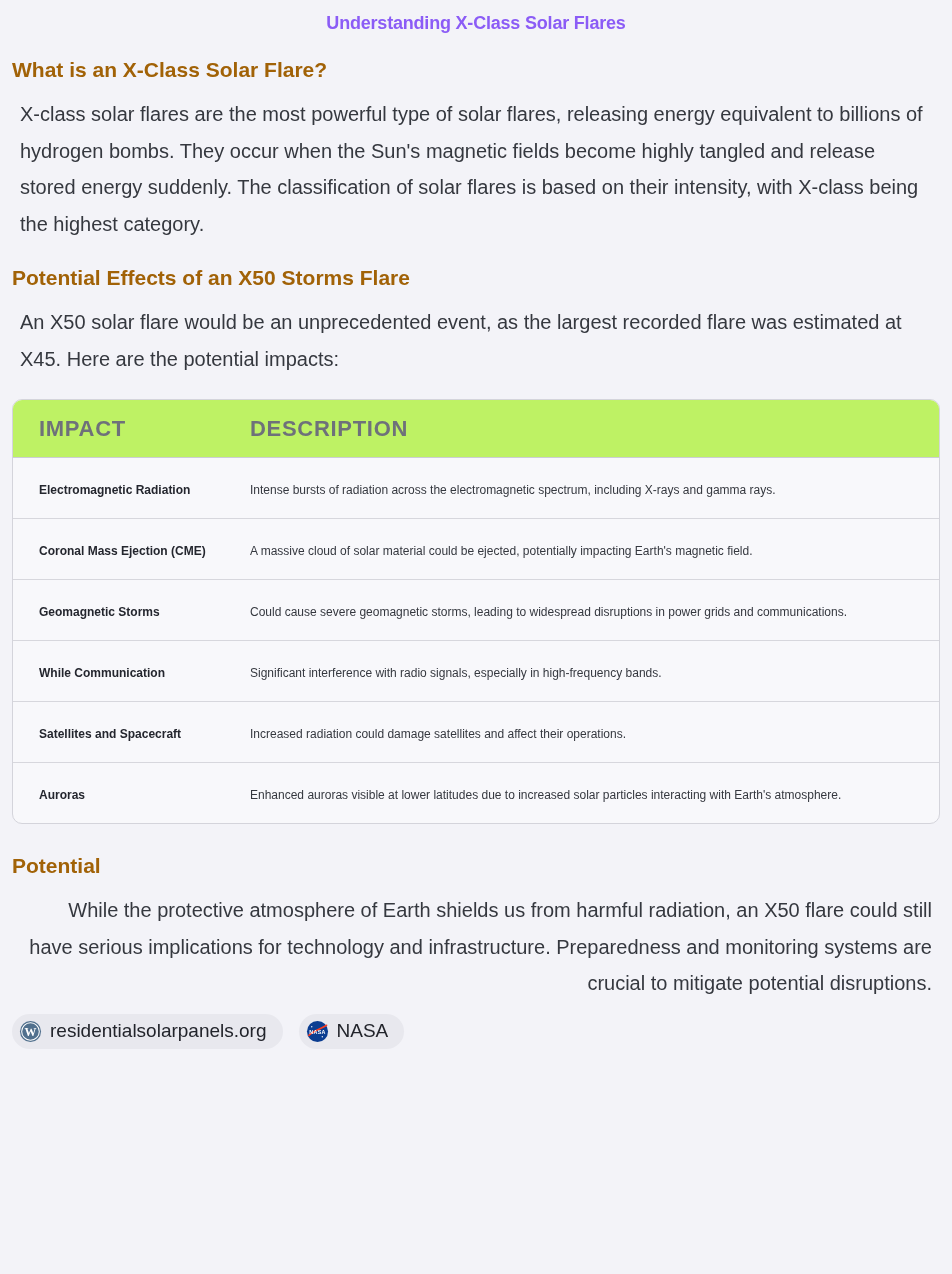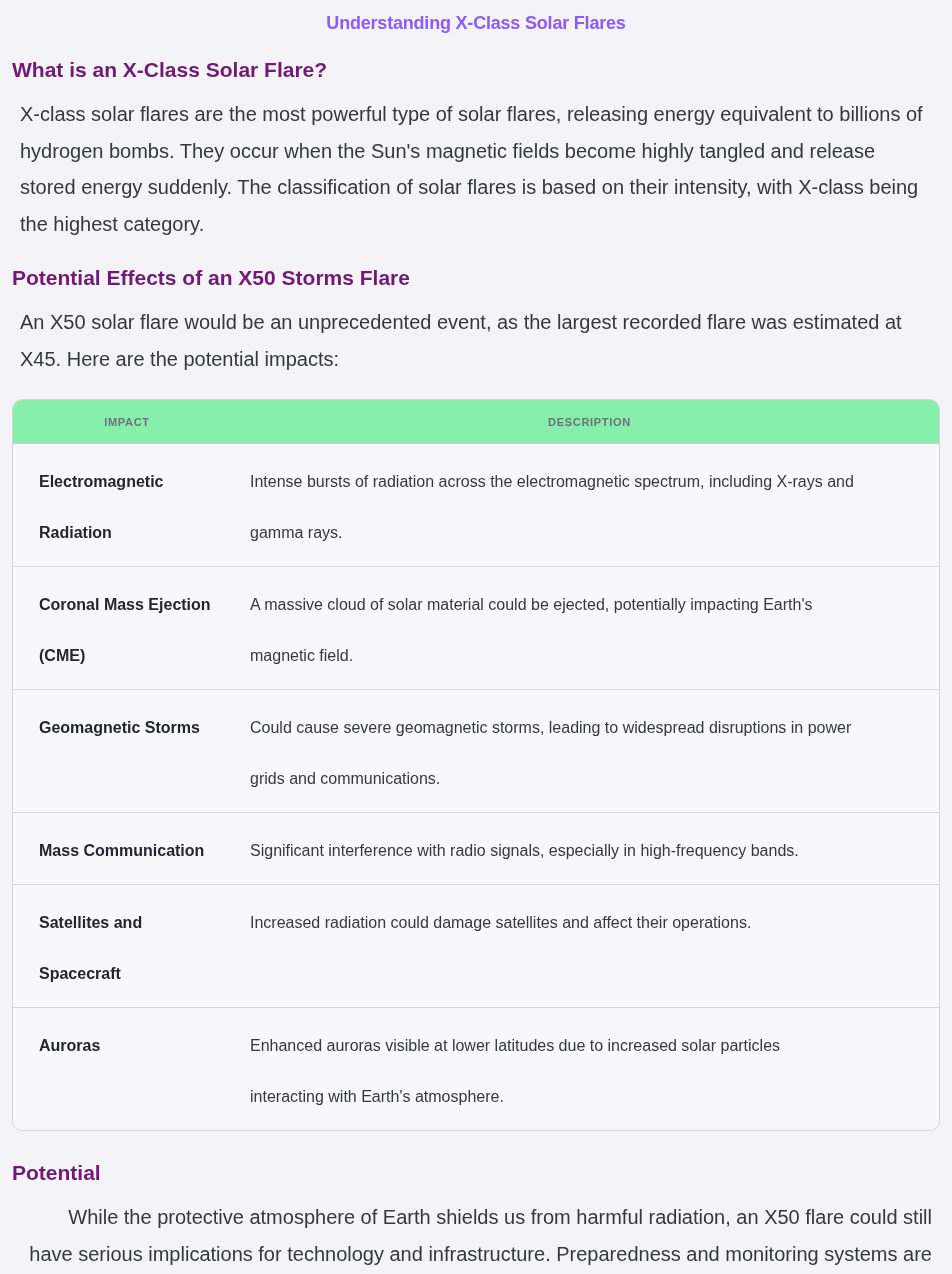--- a/index.html
+++ b/index.html
@@ -18,21 +18,21 @@
     margin: 0 0 16px;
     color: #8b5cf6;
     font-weight: 700;
     letter-spacing: -0.2px;
     text-align: center;
   }
   h2 {
     font-size: 21px;
     line-height: 27px;
     margin: 0 0 13px;
-    color: #701a75;
+    color: #a16207;
     font-weight: 700;
   }
   p.body {
     font-size: 20px;
     line-height: 36.5px;
     margin: 0 8px 22px;
     color: #35383f;
   }
   p.body.mb-sm { margin-bottom: 12px; text-align: right; }
 
@@ -43,35 +43,35 @@
     margin: 0 0 28px;
     background: #f8f8fb;
   }
   table {
     width: 100%;
     border-collapse: collapse;
     table-layout: fixed;
   }
   col.col-impact { width: 212px; }
   thead th {
-    background: #86efac;
-    text-align: center;
-    font-size: 11px;
+    background: #bef264;
+    text-align: left;
+    font-size: 22px;
     letter-spacing: 0.7px;
     color: #6e717a;
     font-weight: 700;
     padding: 16px 10px 15px 26px;
     border-bottom: 1px solid #cccdd5;
   }
   thead th.desc-head { padding-left: 25px; }
   tbody td {
     vertical-align: top;
     padding: 12px 10px 8px 26px;
-    font-size: 16px;
-    line-height: 51px;
+    font-size: 12px;
+    line-height: 40px;
   }
   tbody tr + tr td { border-top: 1px solid #d7d7dd; }
   td.impact { font-weight: 700; color: #24262e; }
   td.desc { color: #35383f; padding-left: 25px; padding-right: 85px; }
 
   .sources {
     display: flex;
     gap: 16px;
     align-items: center;
   }
@@ -125,21 +125,21 @@
         </tr>
         <tr>
           <td class="impact">Coronal Mass Ejection (CME)</td>
           <td class="desc">A massive cloud of solar material could be ejected, potentially impacting Earth's magnetic field.</td>
         </tr>
         <tr>
           <td class="impact">Geomagnetic Storms</td>
           <td class="desc">Could cause severe geomagnetic storms, leading to widespread disruptions in power grids and communications.</td>
         </tr>
         <tr>
-          <td class="impact">Mass Communication</td>
+          <td class="impact">While Communication</td>
           <td class="desc">Significant interference with radio signals, especially in high-frequency bands.</td>
         </tr>
         <tr>
           <td class="impact">Satellites and Spacecraft</td>
           <td class="desc">Increased radiation could damage satellites and affect their operations.</td>
         </tr>
         <tr>
           <td class="impact">Auroras</td>
           <td class="desc">Enhanced auroras visible at lower latitudes due to increased solar particles interacting with Earth's atmosphere.</td>
         </tr>

